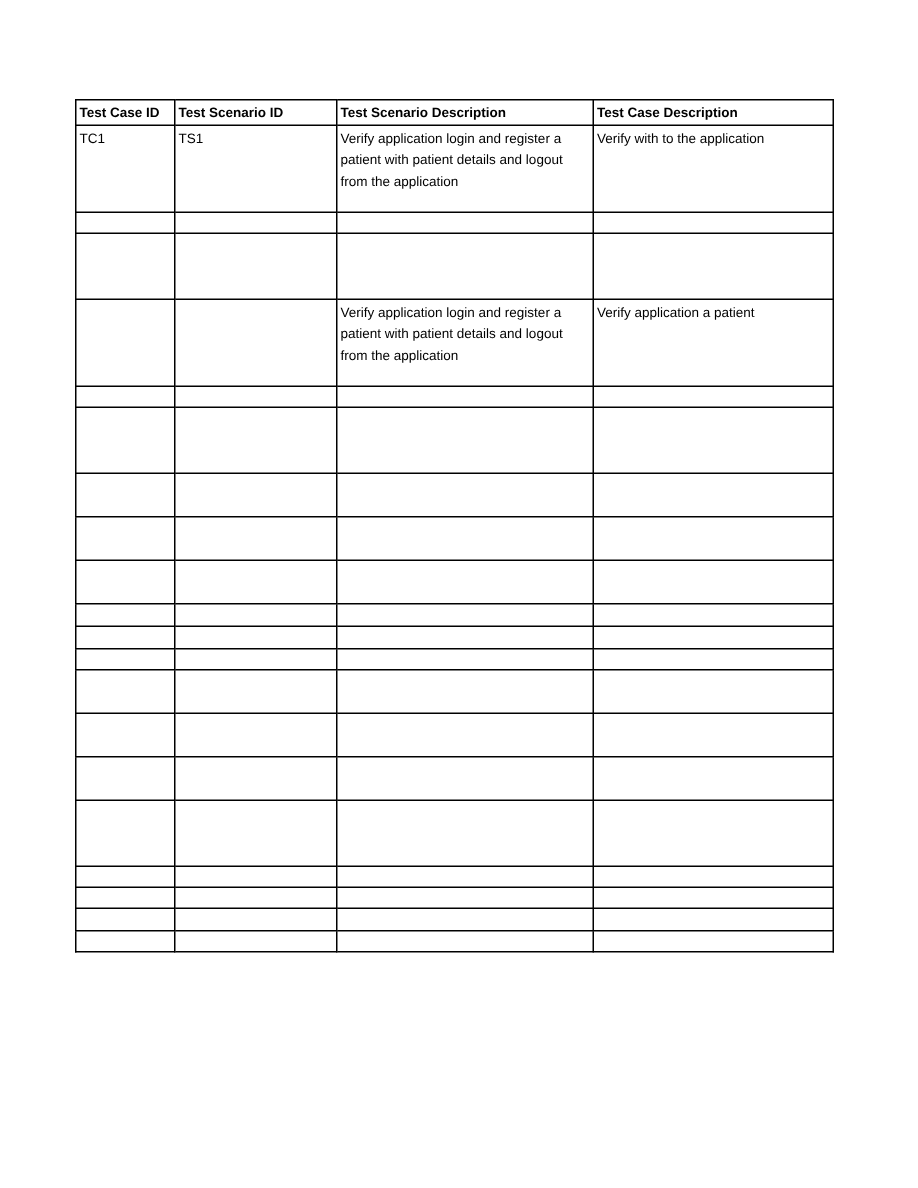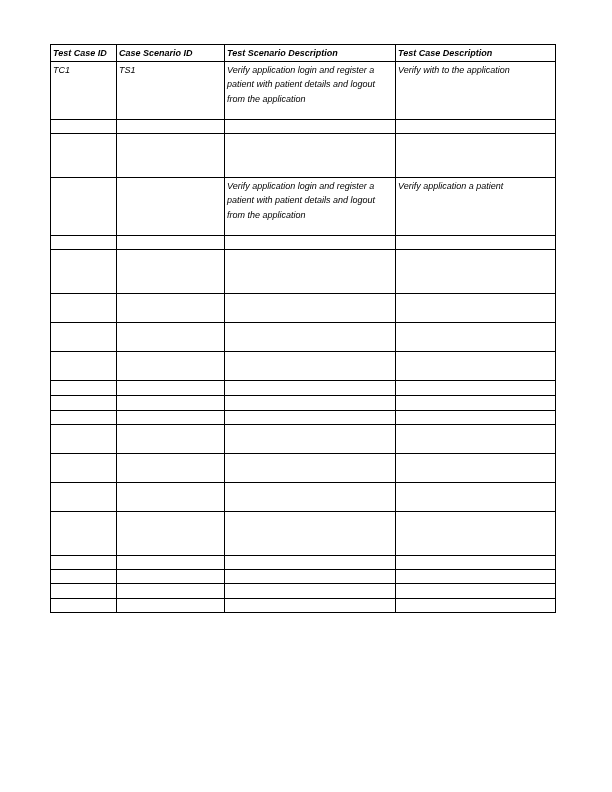--- a/index.html
+++ b/index.html
@@ -1,38 +1,38 @@
 <!DOCTYPE html>
 <html><head>
 <meta charset="utf-8">
 <style>
   html, body { margin:0; padding:0; background:#ffffff; }
   body { width:612px; height:792px; position:relative; overflow:hidden;
          font-family:"Liberation Sans", "DejaVu Sans", sans-serif; color:#000; }
-  table.grid { position:absolute; left:50px; top:44px; border-collapse:collapse;
-               table-layout:fixed; width:505px;font-style:italic; }
+  table.grid { position:absolute; left:50px; top:66px; border-collapse:collapse;
+               table-layout:fixed; width:505px; }
   table.grid td, table.grid th { border:1px solid #000; padding:1px 2px 0 2px;
                vertical-align:top; font-size:9px; line-height:14.5px; text-align:left;
                overflow:hidden; }
   table.grid th { font-weight:bold; height:13px; }
 </style>
 </head>
 <body>
 
 <table class="grid">
   <colgroup>
     <col style="width:66px">
       <col style="width:108px">
       <col style="width:171px">
       <col style="width:160px">
   </colgroup>
   <thead>
     <tr>
       <th>Test Case ID</th>
-      <th>Case Scenario ID</th>
+      <th>Test Scenario ID</th>
       <th>Test Scenario Description</th>
       <th>Test Case Description</th>
     </tr>
   </thead>
   <tbody id="tbody">
       <tr style="height: 57px; margin-top: 24px;">
         <td style="height: 56px;">TC1</td>
         <td style="height: 56px;">TS1</td>
         <td style="height: 56px;">Verify application login and register a patient with patient details and logout from the application</td>
         <td style="height: 56px;">Verify with to the application</td>

